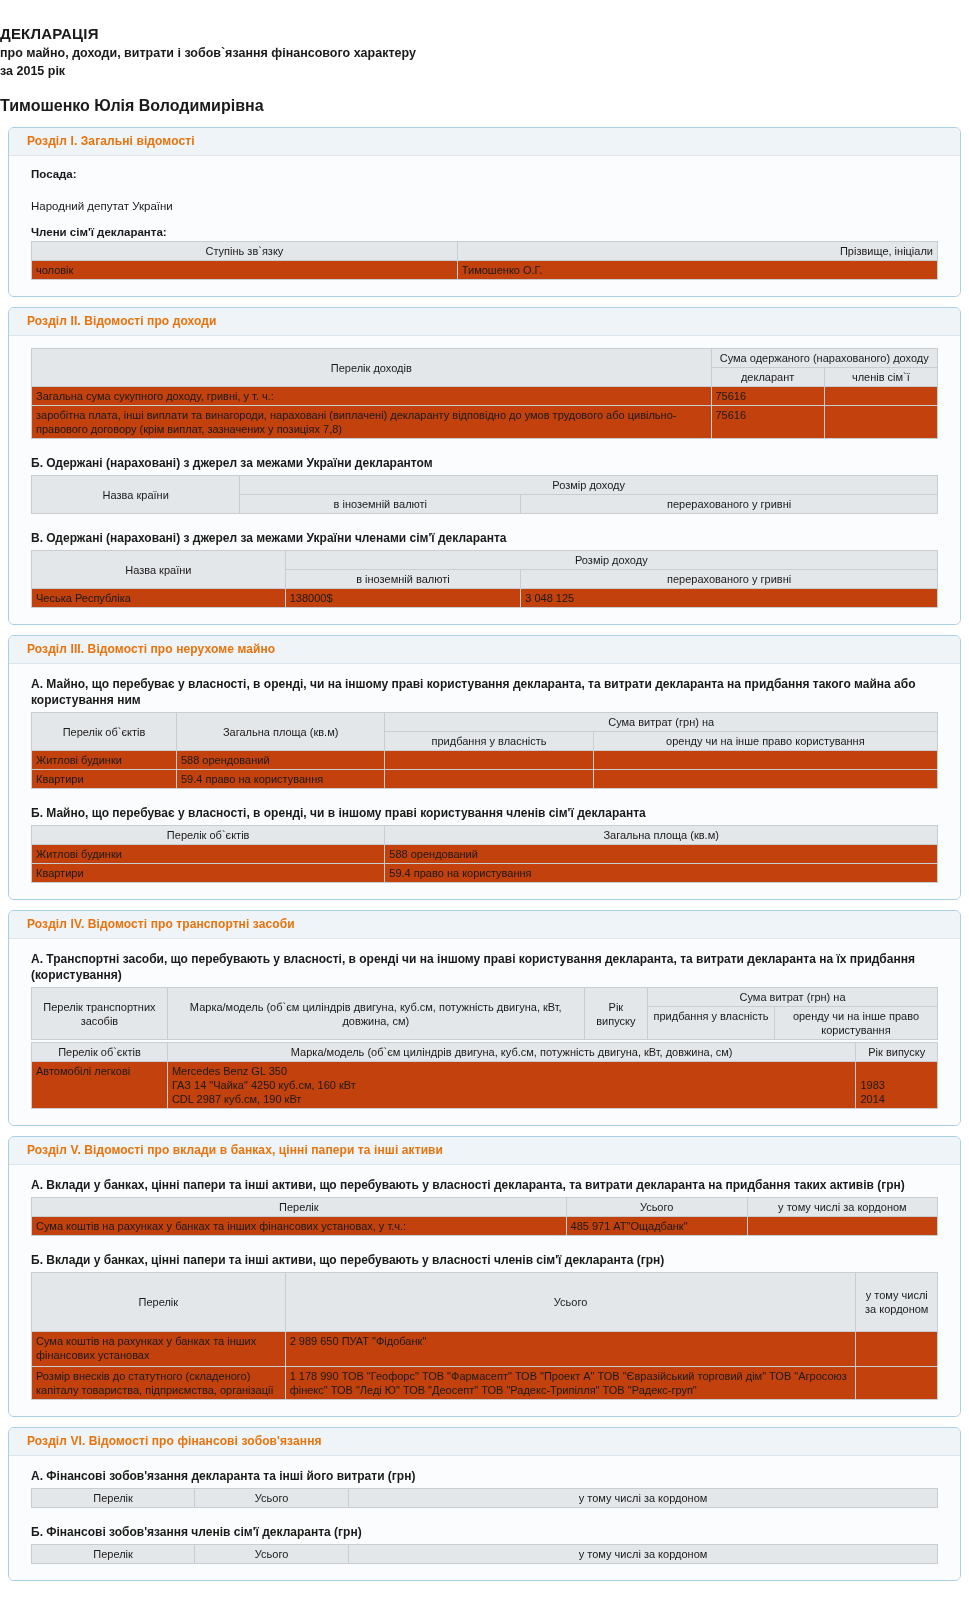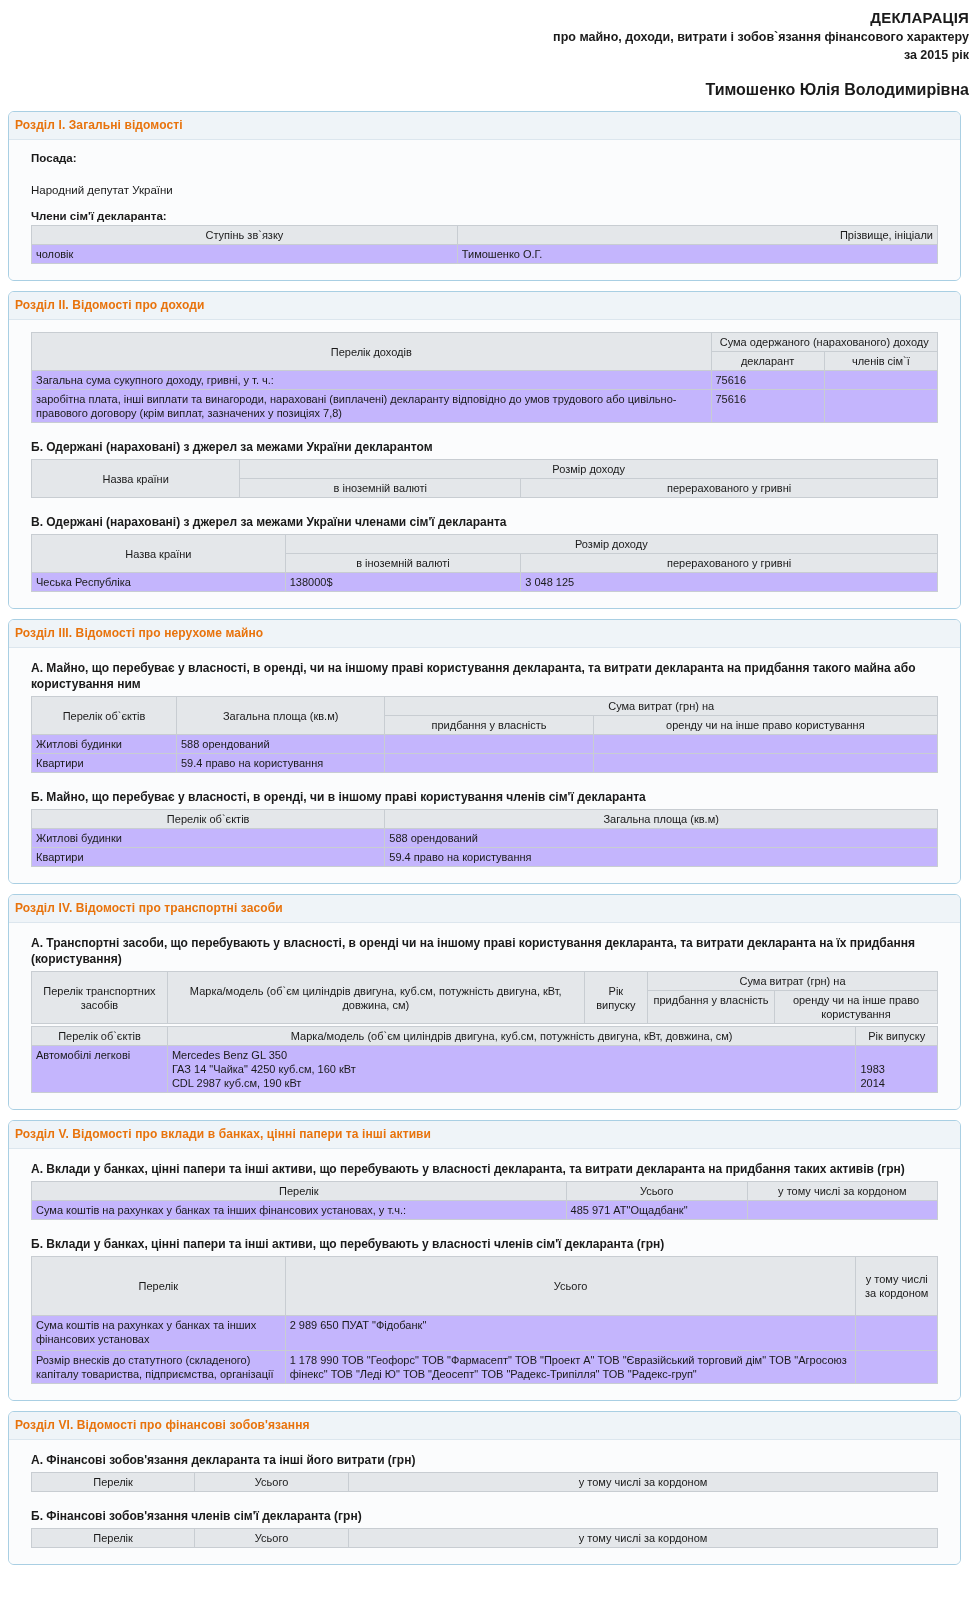--- a/index.html
+++ b/index.html
@@ -14,22 +14,22 @@
     -webkit-font-smoothing: antialiased;
   }
   .page {
     width: 969px;
     box-sizing: border-box;
     padding: 0;
   }
 
   
   .doc-header {
-    text-align: right;
-    padding: 8px 0 0 0;
+    text-align: left;
+    padding: 24px 0 0 0;
   }
   .doc-title {
     font-size: 15px;
     font-weight: bold;
     letter-spacing: .2px;
     line-height: 20px;
   }
   .doc-subtitle {
     font-size: 12.5px;
     font-weight: bold;
@@ -53,21 +53,21 @@
     border: 1px solid #a9cfe3;
     border-radius: 6px;
     background: #fbfcfd;
     margin: 0 8px 10px 8px;
     box-sizing: border-box;
     overflow: hidden;
   }
   .section-head {
     background: #eff4f8;
     border-bottom: 1px solid #dce6ee;
-    padding: 6px 10px 7px 6px;
+    padding: 6px 10px 7px 18px;
     font-size: 12px;
     font-weight: bold;
     color: #e8730c;
     letter-spacing: .1px;
   }
   .section-body {
     padding: 12px 22px 14px 22px;
     background: #fbfcfd;
   }
 
@@ -110,21 +110,21 @@
     line-height: 14px;
     word-wrap: break-word;
   }
   table.grid th {
     background: #e4e7ea;
     font-weight: normal;
     text-align: center;
     color: #1a1a1a;
   }
   table.grid td {
-    background: #c4b5fd;
+    background: #c2410c;
     text-align: left;
   }
   td.c, th.c { text-align: center; }
   td.blank { }
   .multi { }
   .multi div { line-height: 14px; }
 </style>
 </head>
 <body>
 

